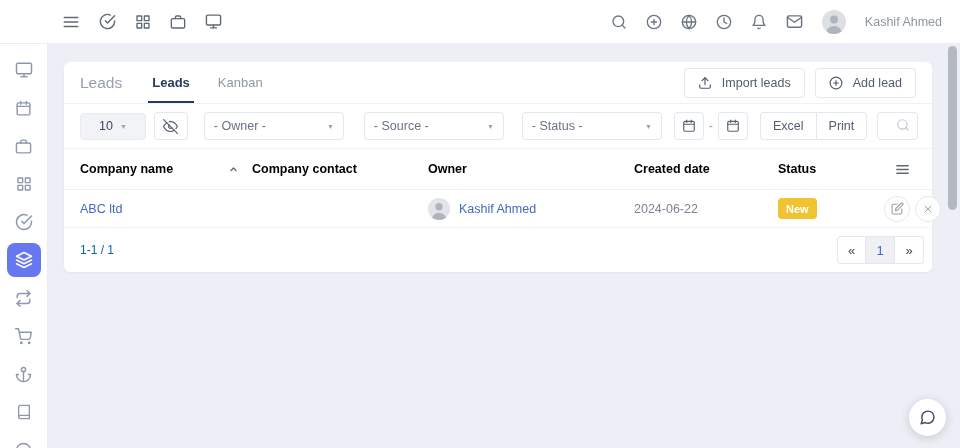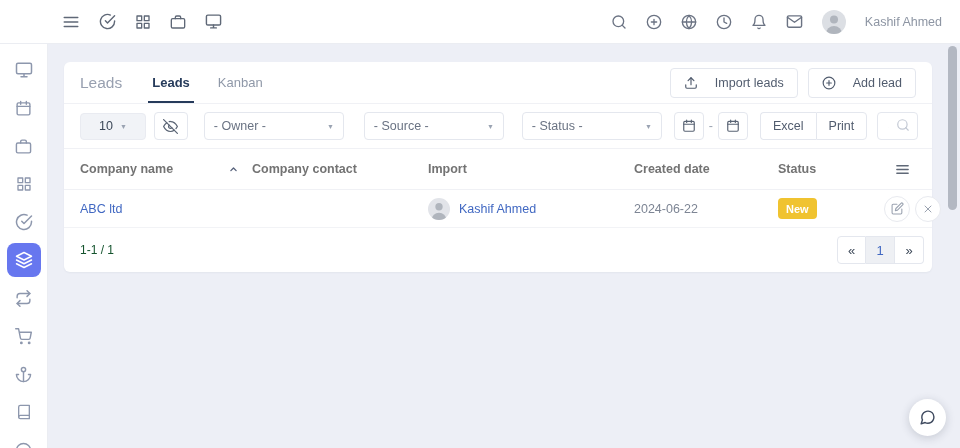--- a/index.html
+++ b/index.html
@@ -31,56 +31,56 @@
   .content{position:absolute;left:48px;top:44px;right:0;bottom:0}
   .card{position:absolute;left:16px;top:18px;right:28px;background:#fff;border-radius:6px;box-shadow:0 1px 2px rgba(40,50,70,.05)}
 
   .card-header{height:42px;display:flex;align-items:center;padding:0 16px;border-bottom:1px solid var(--soft-border)}
   .page-title{font-size:15.5px;color:#98a0b0}
   .tabs{display:flex;align-items:center;gap:28px;margin-left:30px;height:100%}
   .tab{height:100%;display:flex;align-items:center;color:var(--muted);font-size:13px;cursor:pointer;position:relative}
   .tab.active{color:#263b5b;font-weight:bold}
   .tab.active:after{content:"";position:absolute;left:-4px;right:-4px;bottom:0;height:2px;background:#263b5b}
   .hdr-actions{margin-left:auto;display:flex;gap:10px}
-  .btn{display:inline-flex;align-items:center;gap:17px;background:#fff;border:1px solid var(--border);border-radius:4px;height:30px;padding:0 13px;color:#515c6e;font-size:12.5px;cursor:pointer;white-space:nowrap}
+  .btn{display:inline-flex;align-items:center;gap:10px;background:#fff;border:1px solid var(--border);border-radius:4px;height:30px;padding:0 13px;color:#515c6e;font-size:12.5px;cursor:pointer;white-space:nowrap}
 
   
   .filter-row{height:44px;display:flex;align-items:center;padding:0 14px 0 16px}
   .perpage{display:flex;align-items:center;gap:7px;background:#f1f3f7;border:1px solid #e9ebf1;border-radius:4px;height:27px;padding:0 18px;color:#3c4858;cursor:pointer}
   .caret{font-size:7px;color:#9aa3b2;line-height:1}
   .icon-btn{width:34px;height:28px;border:1px solid var(--border);border-radius:4px;background:#fff;display:flex;align-items:center;justify-content:center;color:#5a6474;cursor:pointer}
   .select{width:140px;height:28px;border:1px solid var(--border);border-radius:4px;background:#fff;display:flex;align-items:center;justify-content:space-between;padding:0 9px;color:#6a7383;cursor:pointer}
   .dash{color:#9aa3b2;margin:0 5px}
   .btn-group{display:flex}
   .btn-group .btn{height:28px;padding:0 12px;border-radius:0}
   .btn-group .btn:first-child{border-radius:4px 0 0 4px;border-right:none}
   .btn-group .btn:last-child{border-radius:0 4px 4px 0}
   .search-wrap{position:relative;flex:1;margin-left:10px;max-width:150px}
   .search-wrap input{width:100%;height:28px;border:1px solid var(--border);border-radius:4px;padding:0 28px 0 10px;font-size:12px;color:#3c4858;outline:none;font-family:inherit}
   .search-wrap input::placeholder{color:#a4acba}
   .search-wrap .mag{position:absolute;right:8px;top:6px;color:#c2c8d3}
 
   
   .tgrid{display:grid;grid-template-columns:172px 176px 206px 144px 106px 1fr;align-items:center;padding:0 16px}
-  .thead{height:42px;border-top:1px solid var(--soft-border);border-bottom:1px solid var(--soft-border);font-weight:bold;color:#737373}
+  .thead{height:42px;border-top:1px solid var(--soft-border);border-bottom:1px solid var(--soft-border);font-weight:bold;color:#000000}
   .th{display:flex;align-items:center;cursor:pointer}
   .th .sort{margin-left:auto;margin-right:14px;color:#55607a}
   .th-menu{margin-left:auto;margin-right:6px;color:#5f6877;cursor:pointer}
   .trow{height:38px;border-bottom:1px solid #f2f3f6}
   a.link{color:var(--link);text-decoration:none;cursor:pointer}
   .owner-cell{display:flex;align-items:center;gap:9px}
   .avatar.sm{width:22px;height:22px;background:#e2e4e9}
   .date-cell{color:#7d8594}
   .badge{display:inline-block;background:var(--badge-new);color:#fff;font-size:11px;font-weight:bold;padding:6px 8px 4px;border-radius:4px;line-height:1}
   .row-actions{display:flex;justify-content:flex-end;gap:5px;margin-right:20px}
   .circle-btn{width:26px;height:26px;border-radius:50%;border:1px solid #e8eaef;background:#fff;display:flex;align-items:center;justify-content:center;color:#9aa2b0;cursor:pointer}
 
   
   .card-footer{height:44px;display:flex;align-items:center;justify-content:space-between;padding:0 8px 0 16px}
-  .range{color:#14532d;font-size:12px}
+  .range{color:#0369a1;font-size:12px}
   .pager{display:flex}
   .pg{min-width:29px;height:28px;display:flex;align-items:center;justify-content:center;border:1px solid var(--border);background:#fff;color:#3c4858;font-size:13px;cursor:pointer}
   .pg + .pg{border-left:none}
   .pg:first-child{border-radius:4px 0 0 4px}
   .pg:last-child{border-radius:0 4px 4px 0}
   .pg.current{background:#eef0f4;color:var(--link)}
 
   
   .scroll-thumb{position:fixed;right:3px;top:46px;width:9px;height:164px;border-radius:5px;background:#b3b8c2;z-index:30}
   .chat-fab{position:fixed;right:14px;bottom:12px;width:37px;height:37px;border-radius:50%;background:#fff;box-shadow:0 2px 10px rgba(40,50,70,.2);display:flex;align-items:center;justify-content:center;color:#3f4a5f;cursor:pointer;z-index:30}
@@ -351,21 +351,21 @@
       <span class="th">
         <span>Company name</span>
         <svg class="ic sort" width="9" height="9" viewBox="0 0 24 24">
             <path d="m5 15 7-7 7 7" stroke-width="3.5"></path>
           </svg>
       </span>
       <span class="th">
           <span>Company contact</span>
         </span>
       <span class="th">
-          <span>Import</span>
+          <span>Owner</span>
         </span>
       <span class="th">
           <span>Created date</span>
         </span>
       <span class="th">
           <span>Status</span>
         </span>
       <span class="th">
         <svg class="ic th-menu" width="15" height="15" viewBox="0 0 24 24">
             <path d="M3 6h18M3 12h18M3 18h18" stroke-width="2.4"></path>

